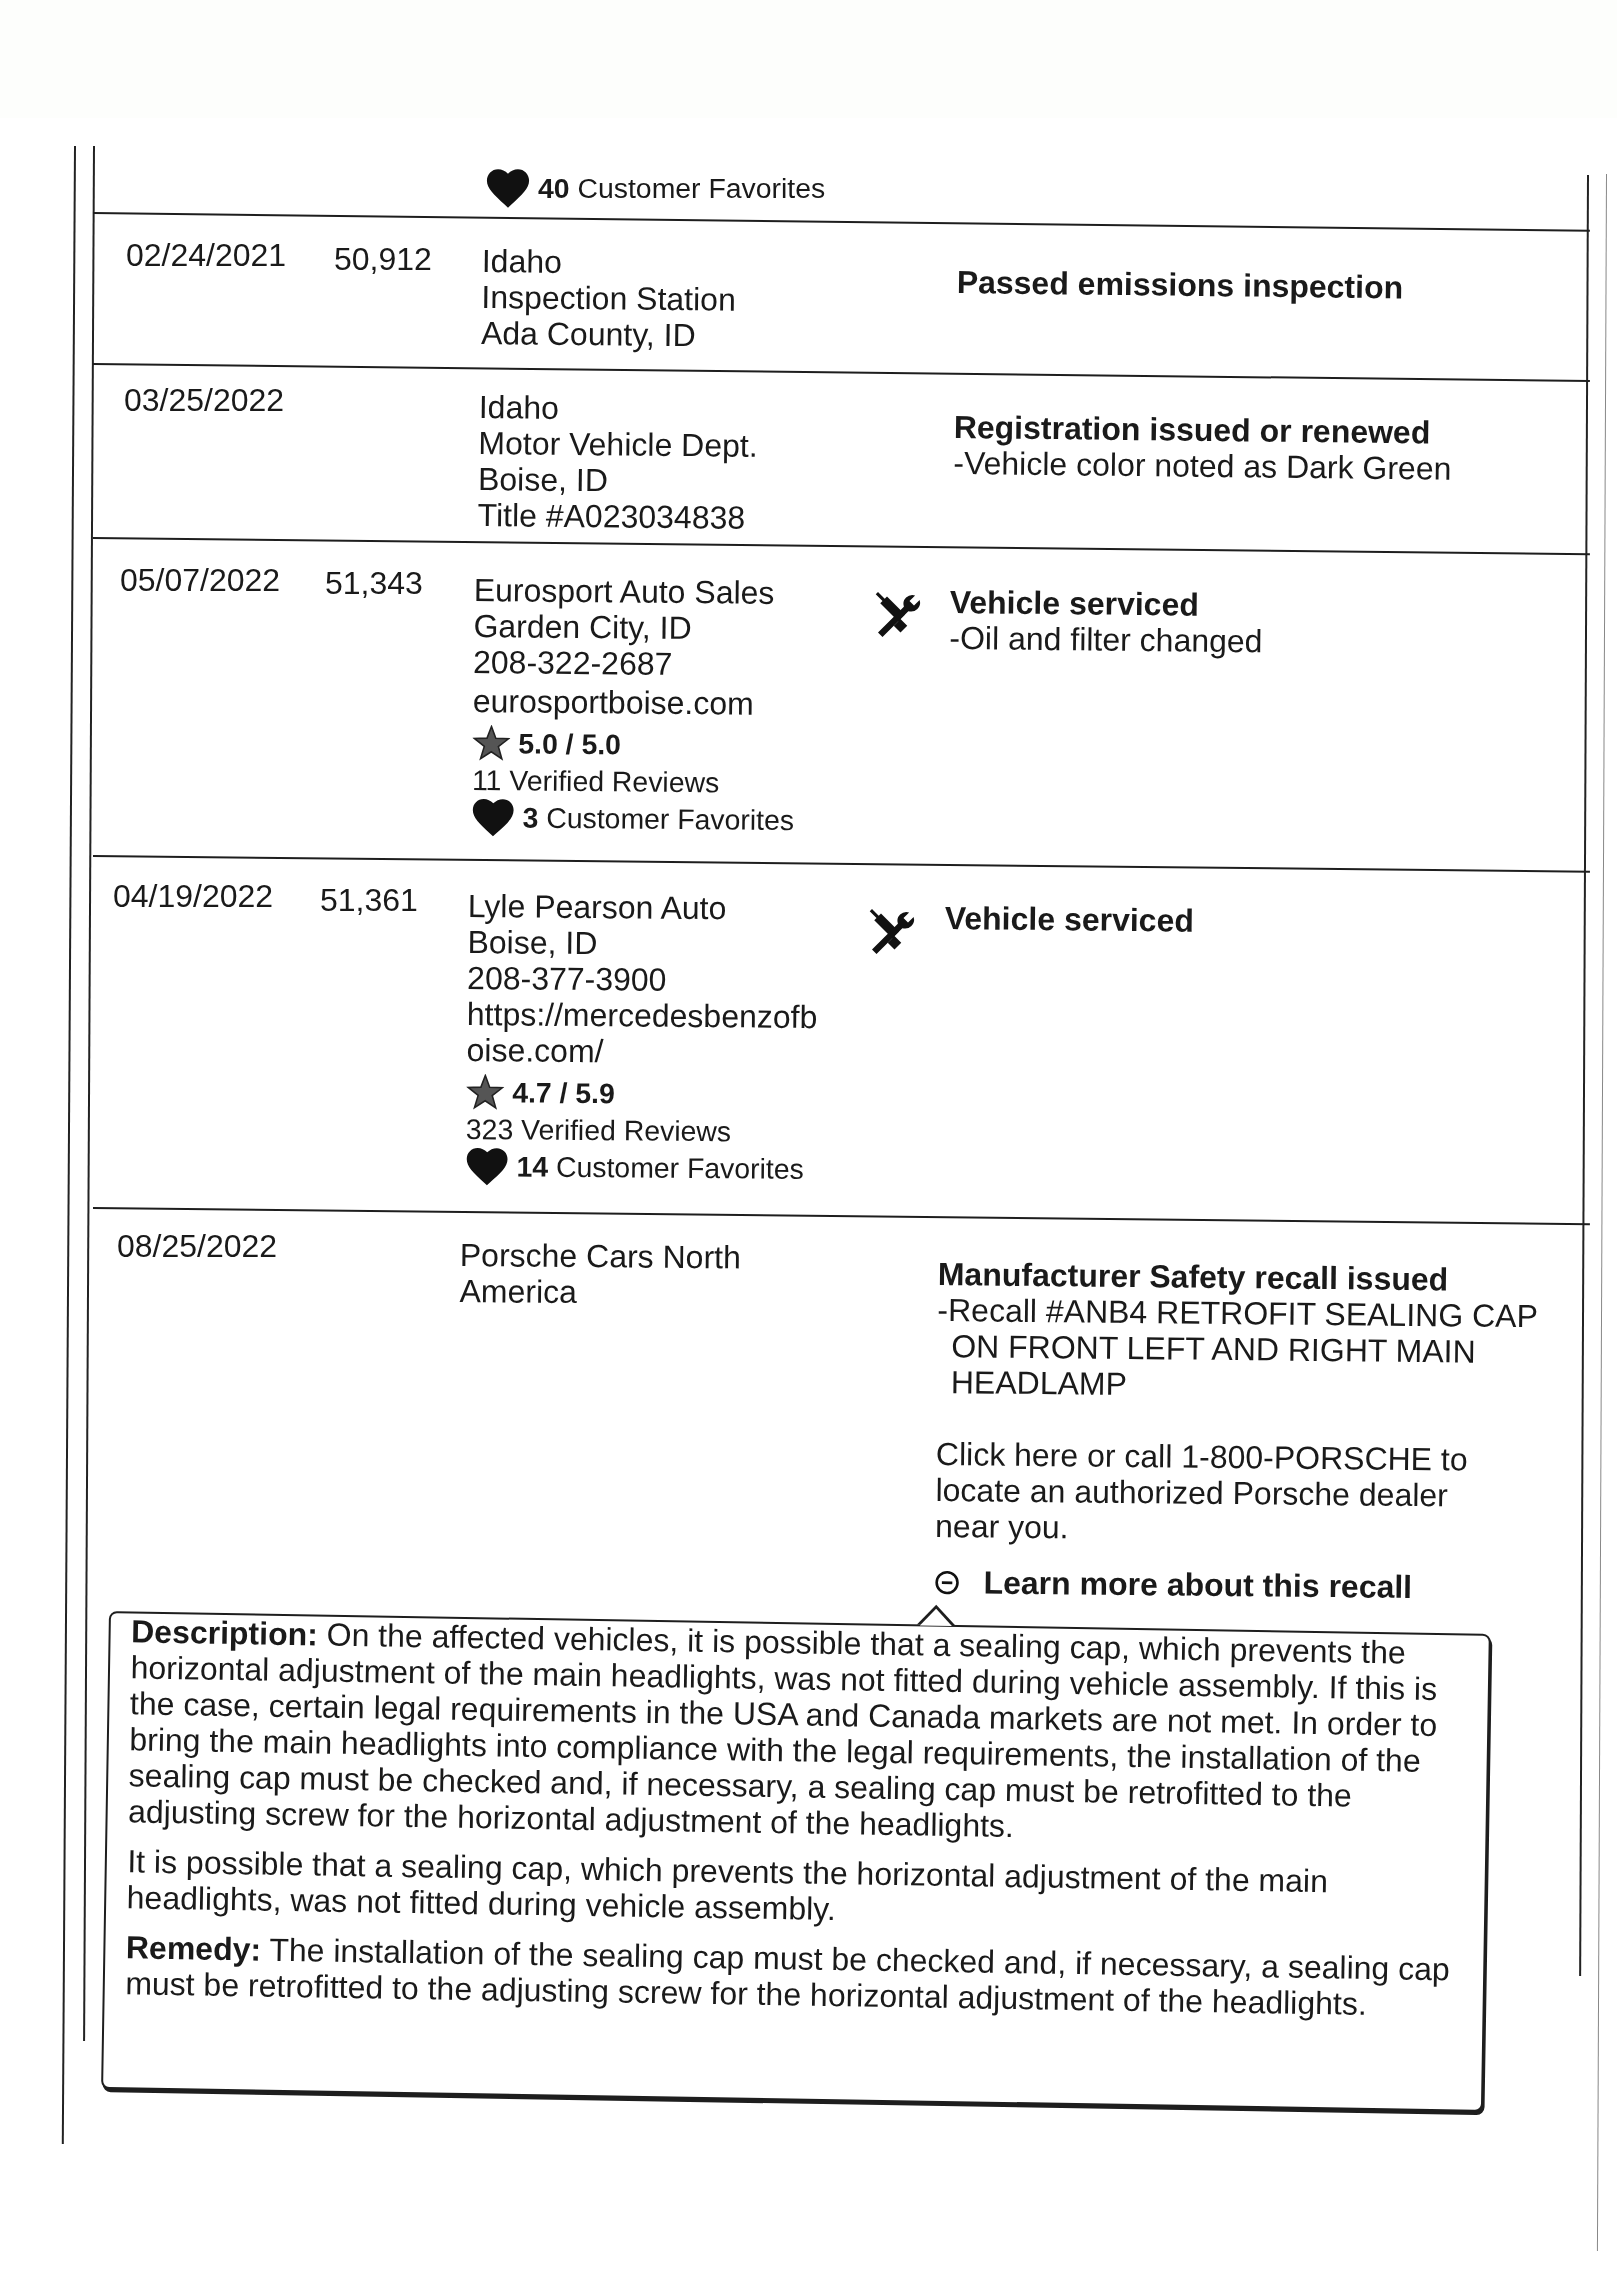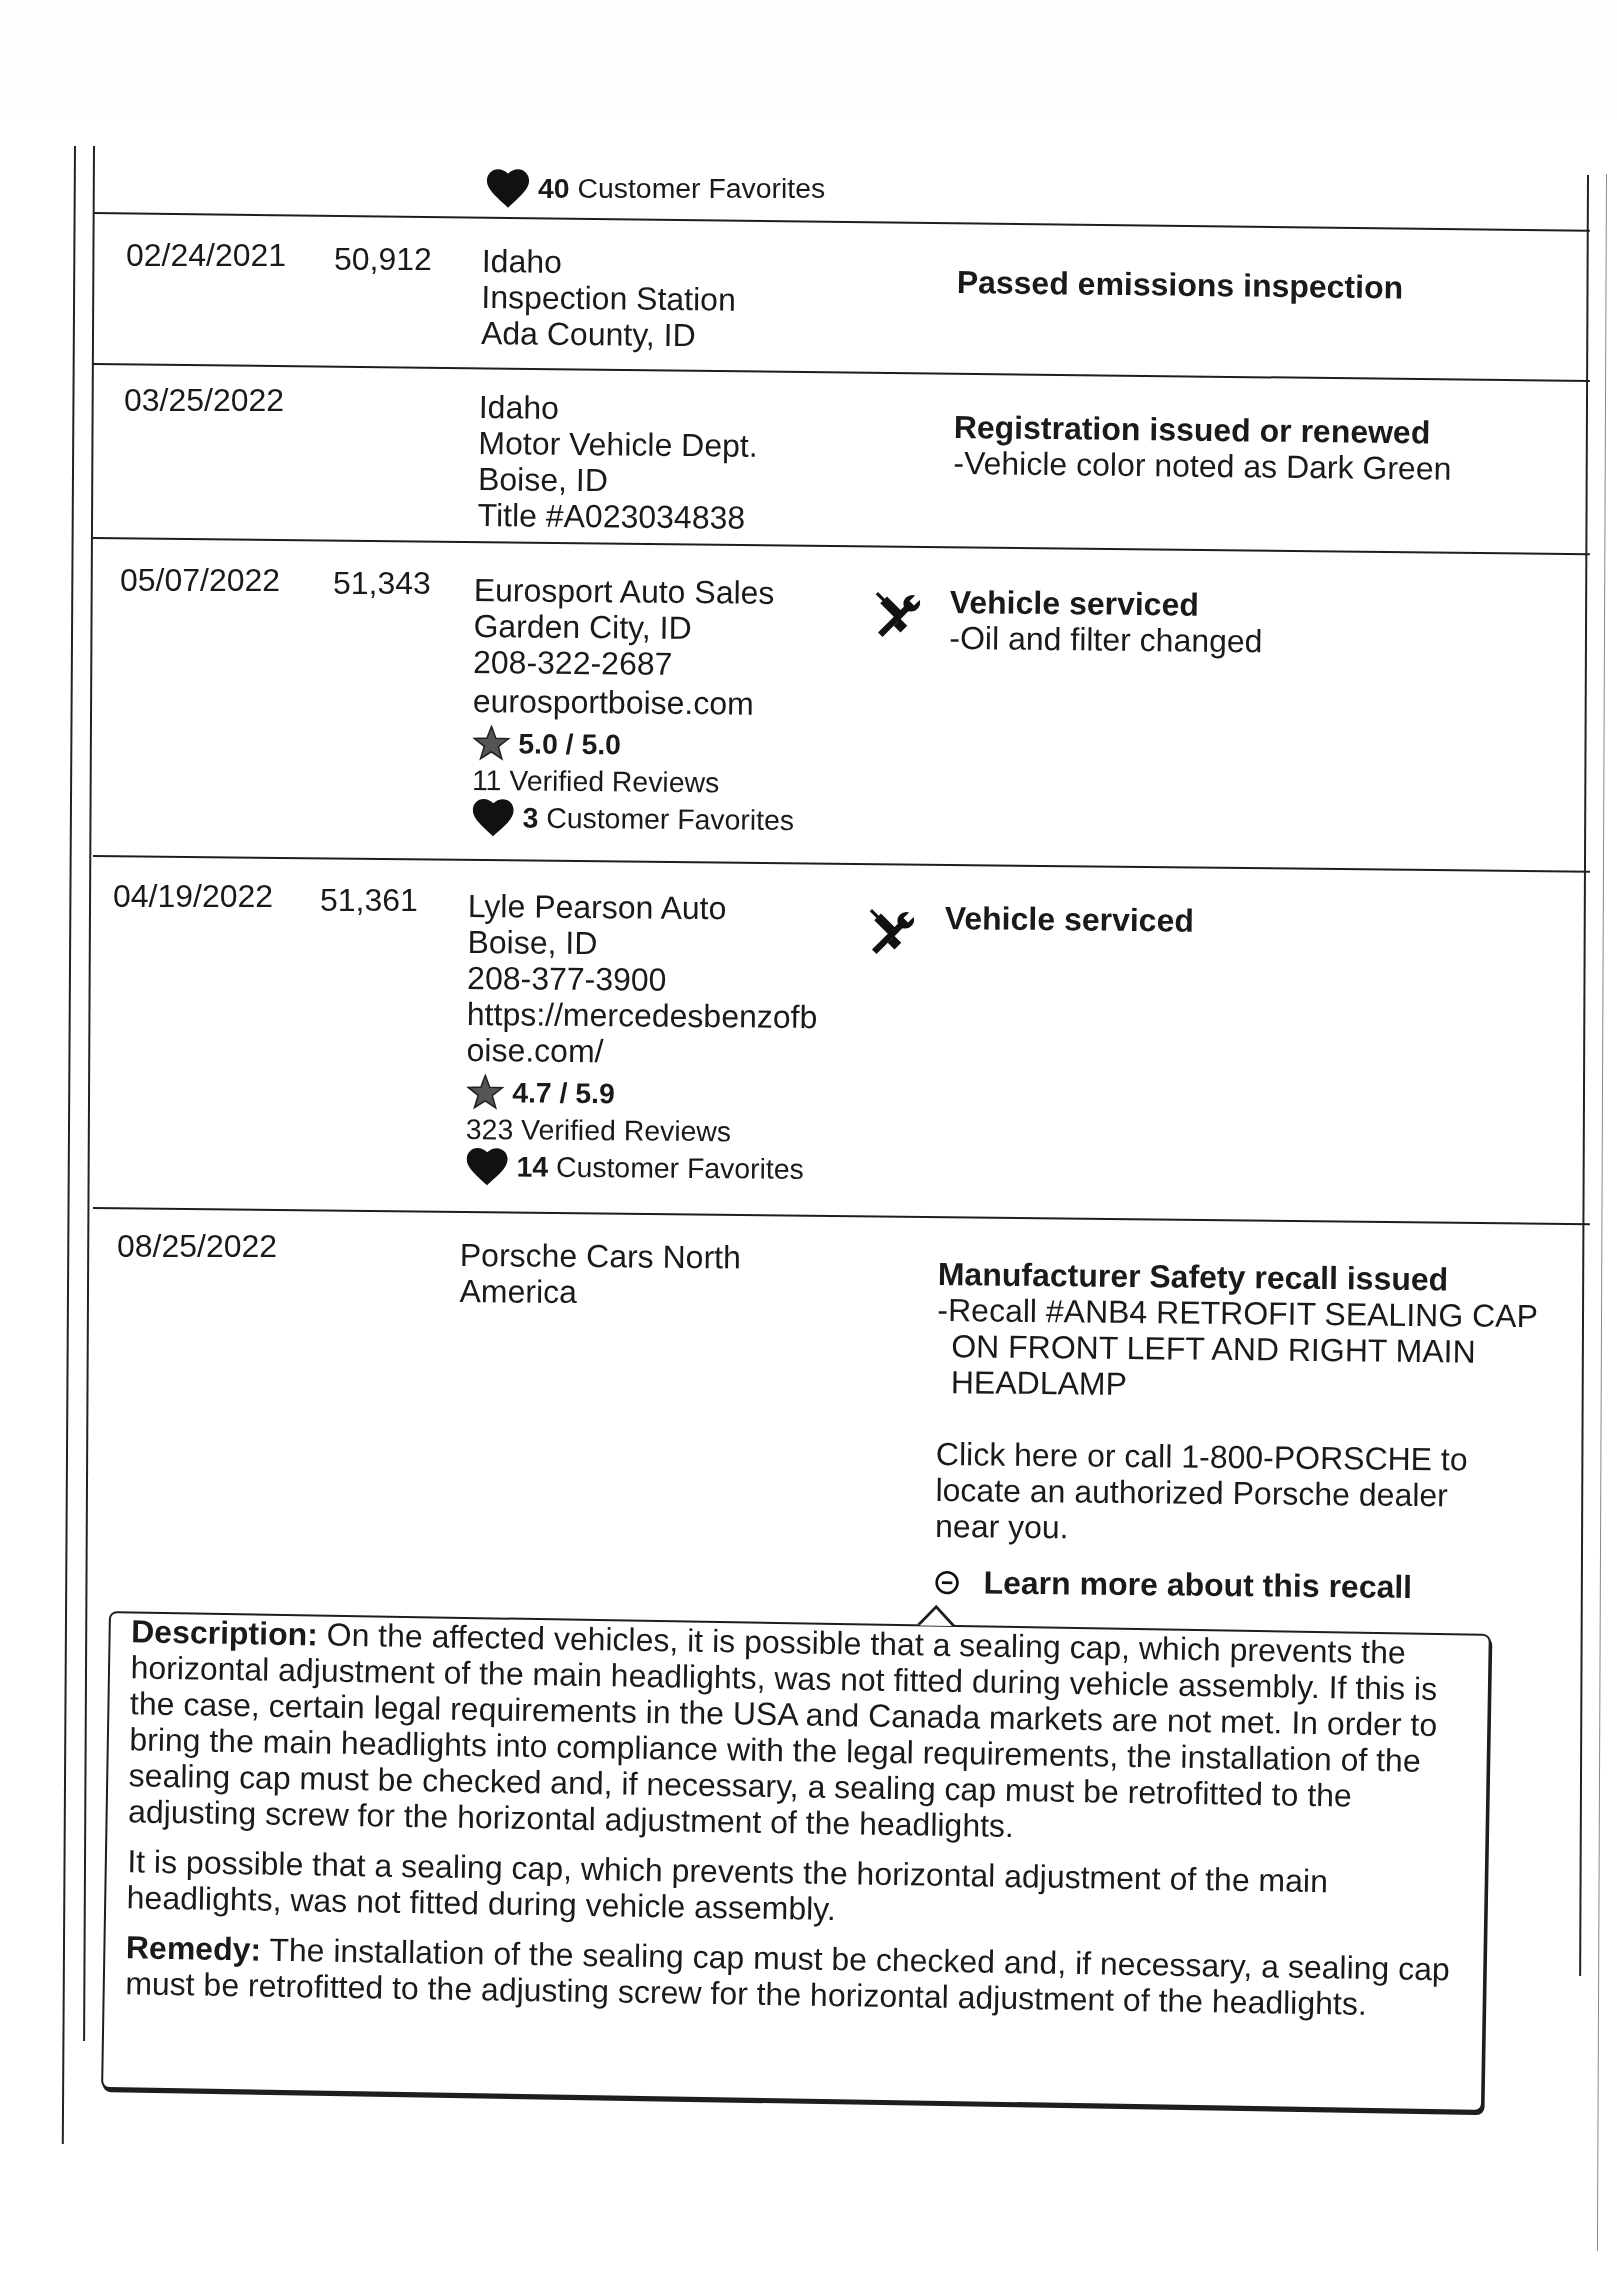--- a/index.html
+++ b/index.html
@@ -88,21 +88,21 @@
   <div class="block" style="left:954px; top:409px; transform: rotate(0.65deg);">
     <span class="line bold">Registration issued or renewed</span>
     <span class="line">-Vehicle color noted as Dark Green</span>
   </div>
 </div>
 
 <div class="row-divider" style="top:537px; transform: rotate(0.62deg);"></div>
 
 <div>
   <div class="txt" style="left:120px; top:562px;">05/07/2022</div>
-  <div class="txt" style="left:325px; top:565px;margin-left:8px;">51,343</div>
+  <div class="txt" style="left:325px; top:565px;">51,343</div>
   <div class="block" style="left:474px; top:572px; transform: rotate(0.55deg);">
     <span class="line">Eurosport Auto Sales</span>
     <span class="line">Garden City, ID</span>
     <span class="line">208-322-2687</span>
     <span class="line" style="margin-top:3.2px;"><a class="link">eurosportboise.com</a></span>
     <span class="meta-line" style="margin-top:4.7px;">
       <svg class="ico" width="38" height="36" viewBox="0 0 24 23">
           <path d="M12 0.8 L14.8 8.3 L22.9 8.6 L16.5 13.6 L18.8 21.5 L12 17 L5.2 21.5 L7.5 13.6 L1.1 8.6 L9.2 8.3 Z" fill="#555" stroke="#222" stroke-width="1"></path>
         </svg>
       <b>5.0 / 5.0</b>

